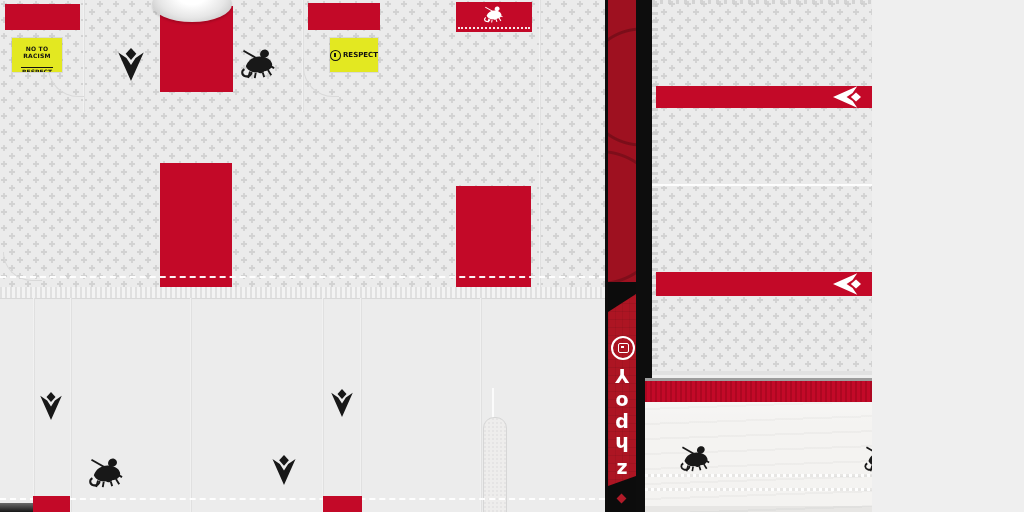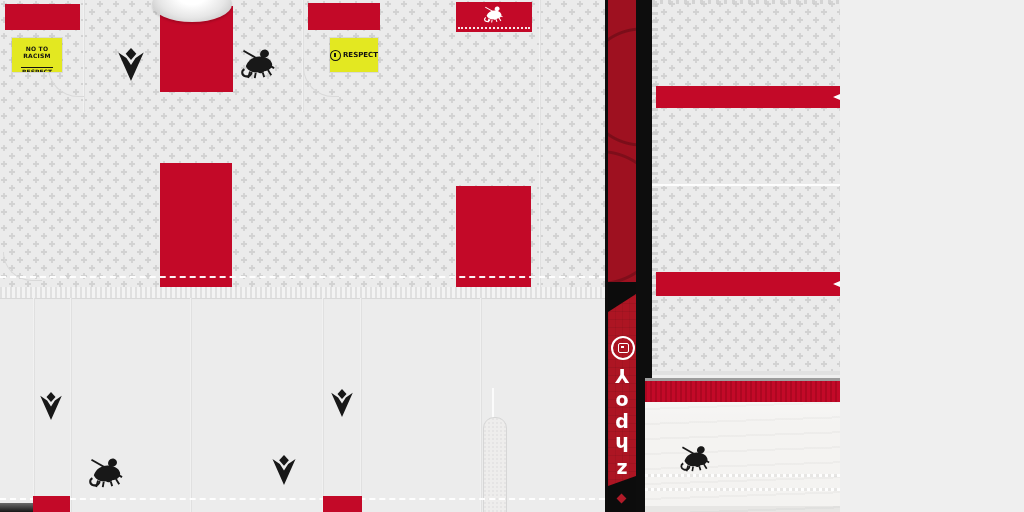--- a/index.html
+++ b/index.html
@@ -1,17 +1,17 @@
 <!DOCTYPE html>
 <html><head>
 <meta charset="utf-8">
 <style>
   html,body{margin:0;padding:0;background:#efefef;}
   .canvas{position:relative;width:840px;height:512px;overflow:hidden;
-          font-family:"DejaVu Sans",sans-serif;background:#efefef;}
+          font-family:"DejaVu Sans",sans-serif;background:#efefef;padding-left:32px;}
   .abs{position:absolute;}
   svg.pat{position:absolute;inset:0;width:100%;height:100%;display:block;}
 
   
   .jersey{left:0;top:0;width:605px;height:298px;background:#ebebeb;}
   .shorts{left:0;top:298px;width:605px;height:214px;background:#ececec;}
   .sleeves{left:652px;top:0;width:360px;height:375px;background:#ebebeb;}
   .gutter{left:1012px;top:0;width:12px;height:378px;background:#efefef;}
   .socks{left:645px;top:378px;width:379px;height:134px;
          background:

